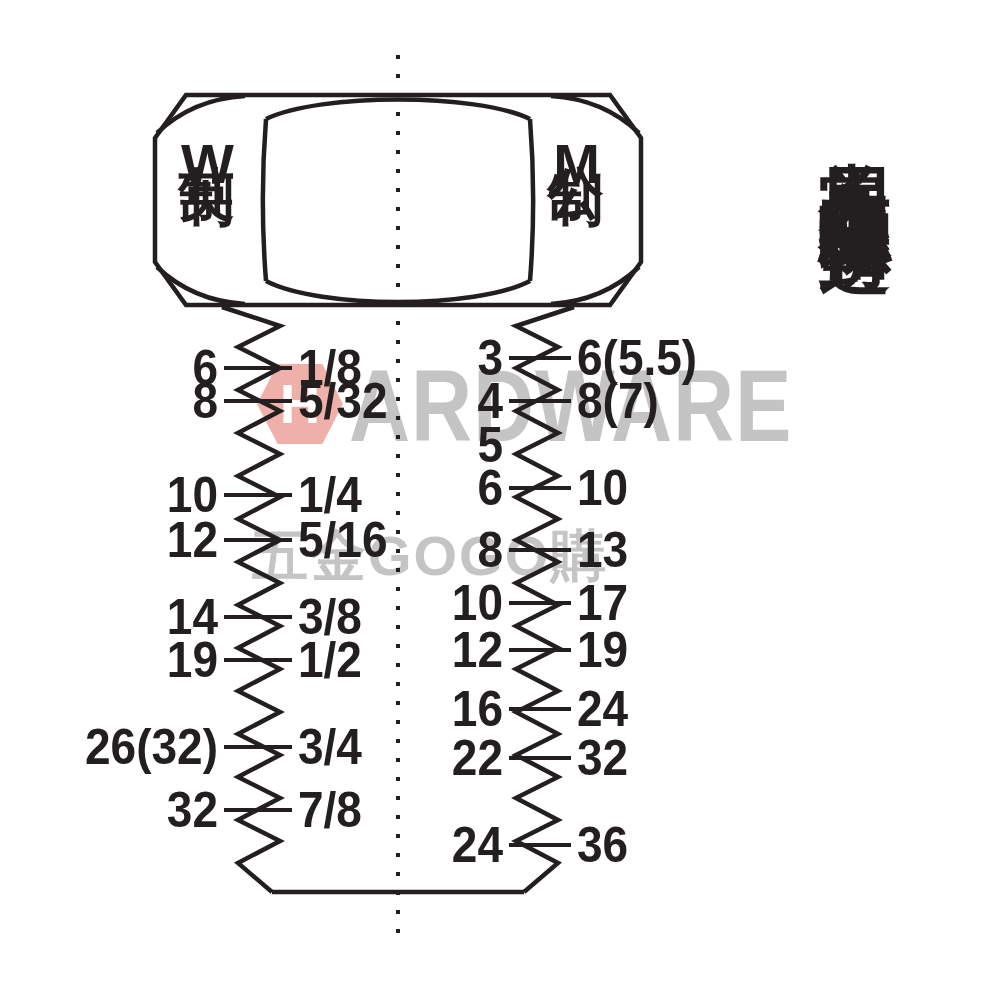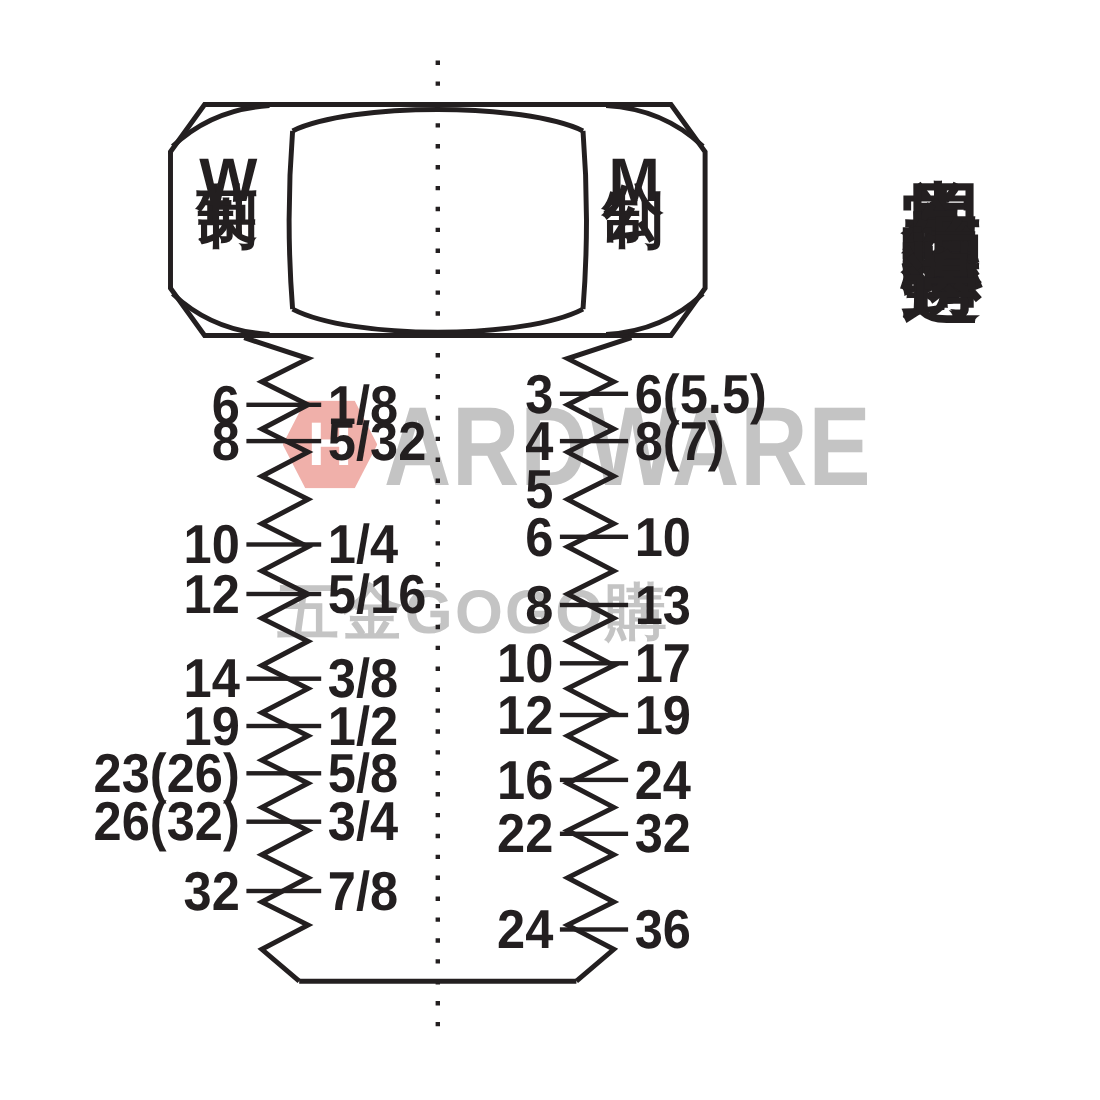--- a/index.html
+++ b/index.html
@@ -98,25 +98,20 @@
   <div class="row rl" style="top:595px">
     <span class="num">14</span>
     <span class="tick"></span>
     <span class="val">3/8</span>
   </div>
   <div class="row rl" style="top:638px">
     <span class="num">19</span>
     <span class="tick"></span>
     <span class="val">1/2</span>
   </div>
-  <div class="row rl" style="top:681px">
-    <span class="num">23(26)</span>
-    <span class="tick"></span>
-    <span class="val">5/8</span>
-  </div>
   <div class="row rl" style="top:725px">
     <span class="num">26(32)</span>
     <span class="tick"></span>
     <span class="val">3/4</span>
   </div>
   <div class="row rl" style="top:788px">
     <span class="num">32</span>
     <span class="tick"></span>
     <span class="val">7/8</span>
   </div>

